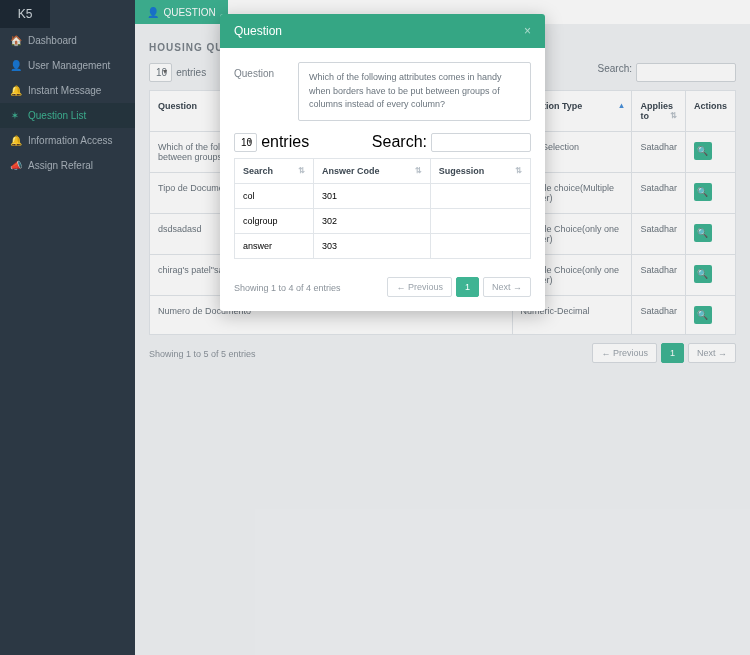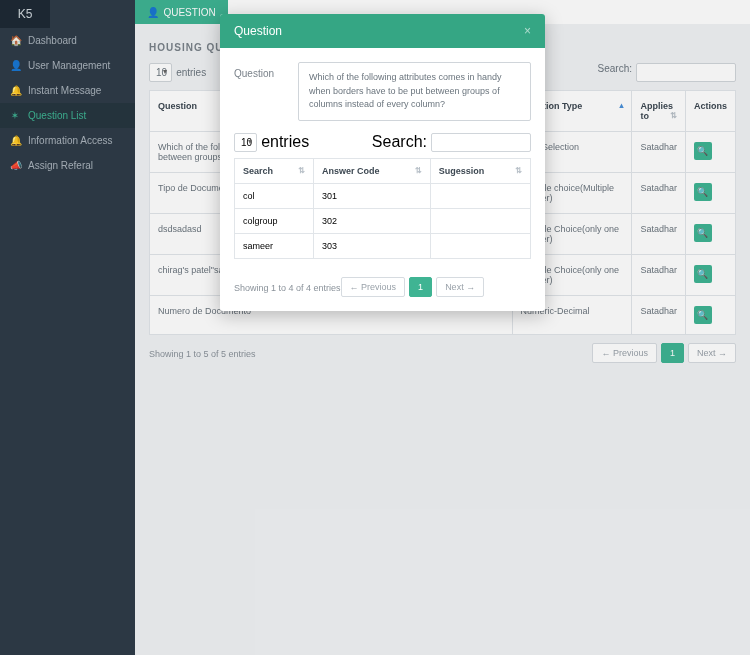--- a/index.html
+++ b/index.html
@@ -32,21 +32,21 @@
 .backdrop{position:absolute;inset:0;background:rgba(0,0,0,0.05)}
 .modal{position:absolute;left:220px;top:14px;width:325px;background:#fff;border-radius:3px;box-shadow:0 4px 18px rgba(0,0,0,.25);z-index:10}
 .modal-head{background:#35a684;color:#fff;padding:10px 14px;font-size:12px;border-radius:3px 3px 0 0;display:flex;justify-content:space-between}
 .modal-head .x{opacity:.6;cursor:pointer}
 .modal-body{padding:14px}
 .qrow{display:flex;gap:14px;align-items:flex-start;margin-bottom:12px}
 .qlabel{font-size:10px;color:#7a828a;width:50px;padding-top:6px}
 .qbox{border:1px solid #d0d5da;border-radius:2px;padding:8px 10px;font-size:9px;color:#6b757e;flex:1;line-height:1.5}
 .modal .toolbar{margin-bottom:6px}
 .modal table th,.modal table td{padding:7px 8px}
-.modal-foot{display:flex;align-items:center;margin-top:10px}
+.modal-foot{display:flex;justify-content:space-between;align-items:center;margin-top:10px}
 .modal .searchwrap input{width:100px}
 </style>
 </head>
 <body>
 
 <div class="sidebar">
   <div class="logo">K5</div>
   <div class="nav-item">
       <span class="ic">🏠</span>
       <span>Dashboard</span>
@@ -178,21 +178,21 @@
             <td>col</td>
             <td>301</td>
             <td></td>
           </tr>
           <tr>
             <td>colgroup</td>
             <td>302</td>
             <td></td>
           </tr>
           <tr>
-            <td>sameer</td>
+            <td>answer</td>
             <td>303</td>
             <td></td>
           </tr>
         </tbody>
     </table>
     <div class="modal-foot">
       <div class="footer">Showing 1 to 4 of 4 entries</div>
       <div class="pager">
         <span class="pgbtn">← Previous</span>
         <span class="pgbtn active">1</span>

